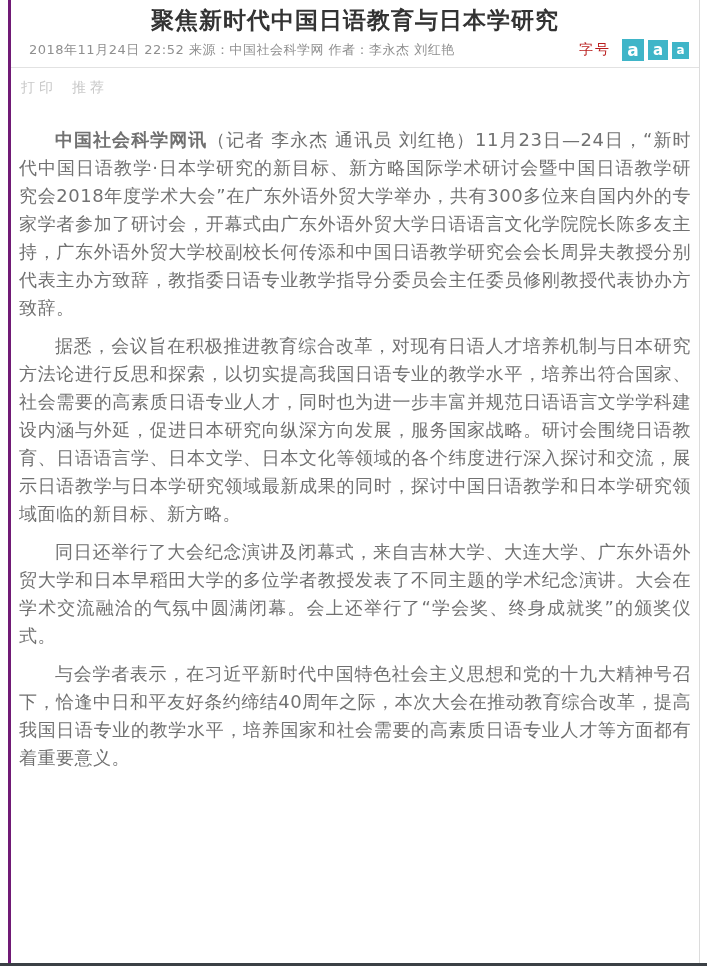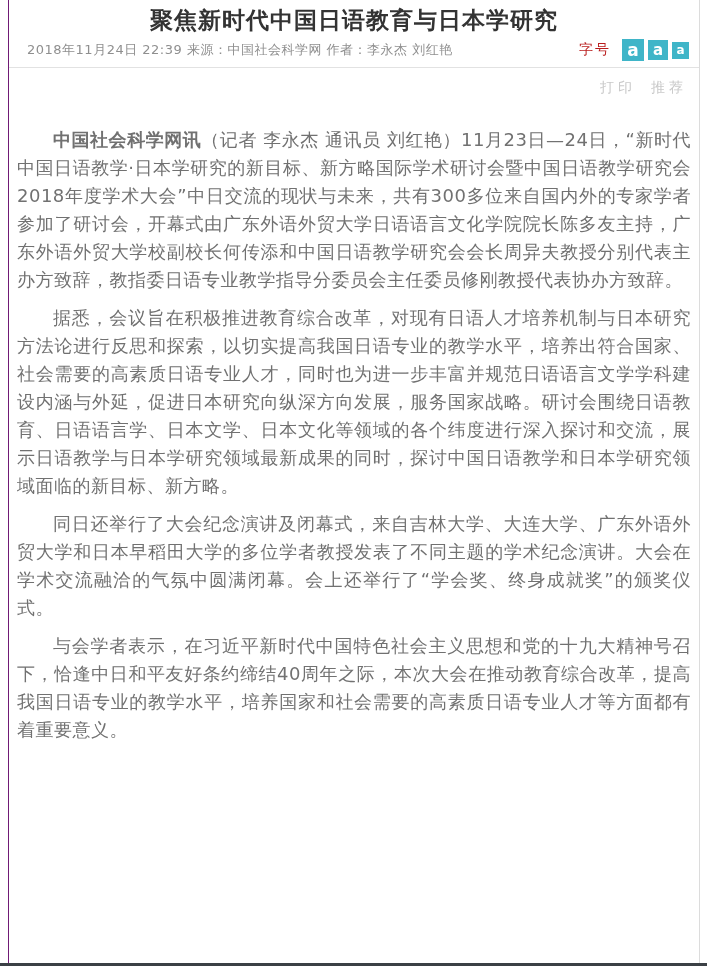--- a/index.html
+++ b/index.html
@@ -7,21 +7,21 @@
     margin: 0; padding: 0;
     width: 707px; height: 969px;
     background: #ffffff;
     font-family: "DejaVu Sans", "Liberation Sans", sans-serif;
     overflow: hidden;
   }
   .page {
     position: relative;
     margin: 0 7px 0 8px;
     height: 963px;
-    border-left: 1px solid #701a75;
+    border-left: 3px solid #701a75;
     border-right: 1px solid #dcdcdc;
     background: #ffffff;
     overflow: hidden;
   }
   .page-title {
     margin: 0;
     padding: 5px 10px 4px 10px;
     font-size: 23px;
     line-height: 30px;
     font-weight: bold;
@@ -62,21 +62,21 @@
     display: inline-flex;
     align-items: center;
     justify-content: center;
     cursor: pointer;
     line-height: 1;
   }
   .fs-large  { width: 22px; height: 22px; font-size: 17px; }
   .fs-medium { width: 20px; height: 20px; font-size: 15px; }
   .fs-small  { width: 17px; height: 17px; font-size: 12px; }
   .toolbar {
-    text-align: right;
+    text-align: left;
     padding: 9px 12px 0 0;
     height: 32px;
   }
   .tool-link {
     color: #c9c9c9;
     font-size: 14px;
     letter-spacing: 4px;
     text-decoration: none;
     margin-left: 10px;
     cursor: pointer;
@@ -102,36 +102,36 @@
   }
 </style>
 </head>
 <body>
 
 <div class="page">
 
   <h1 class="page-title">聚焦新时代中国日语教育与日本学研究</h1>
 
   <div class="meta-bar">
-    <span class="article-meta">2018年11月24日 22:39  来源：中国社会科学网  作者：李永杰 刘红艳</span>
+    <span class="article-meta">2018年11月24日 22:52  来源：中国社会科学网  作者：李永杰 刘红艳</span>
     <span class="font-size-control">
       <span class="font-size-label">字号</span>
       <button class="fs-btn fs-large">a</button>
       <button class="fs-btn fs-medium">a</button>
       <button class="fs-btn fs-small">a</button>
     </span>
   </div>
 
   <div class="toolbar">
     <a class="tool-link">打印</a>
     <a class="tool-link">推荐</a>
   </div>
 
   <div class="article-body">
-    <p><span class="lead-bold">中国社会科学网讯</span><span>（记者 李永杰 通讯员 刘红艳）11月23日—24日，“新时代中国日语教学·日本学研究的新目标、新方略国际学术研讨会暨中国日语教学研究会2018年度学术大会”中日交流的现状与未来，共有300多位来自国内外的专家学者参加了研讨会，开幕式由广东外语外贸大学日语语言文化学院院长陈多友主持，广东外语外贸大学校副校长何传添和中国日语教学研究会会长周异夫教授分别代表主办方致辞，教指委日语专业教学指导分委员会主任委员修刚教授代表协办方致辞。</span></p>
+    <p><span class="lead-bold">中国社会科学网讯</span><span>（记者 李永杰 通讯员 刘红艳）11月23日—24日，“新时代中国日语教学·日本学研究的新目标、新方略国际学术研讨会暨中国日语教学研究会2018年度学术大会”在广东外语外贸大学举办，共有300多位来自国内外的专家学者参加了研讨会，开幕式由广东外语外贸大学日语语言文化学院院长陈多友主持，广东外语外贸大学校副校长何传添和中国日语教学研究会会长周异夫教授分别代表主办方致辞，教指委日语专业教学指导分委员会主任委员修刚教授代表协办方致辞。</span></p>
     <p>据悉，会议旨在积极推进教育综合改革，对现有日语人才培养机制与日本研究方法论进行反思和探索，以切实提高我国日语专业的教学水平，培养出符合国家、社会需要的高素质日语专业人才，同时也为进一步丰富并规范日语语言文学学科建设内涵与外延，促进日本研究向纵深方向发展，服务国家战略。研讨会围绕日语教育、日语语言学、日本文学、日本文化等领域的各个纬度进行深入探讨和交流，展示日语教学与日本学研究领域最新成果的同时，探讨中国日语教学和日本学研究领域面临的新目标、新方略。</p>
     <p>同日还举行了大会纪念演讲及闭幕式，来自吉林大学、大连大学、广东外语外贸大学和日本早稻田大学的多位学者教授发表了不同主题的学术纪念演讲。大会在学术交流融洽的气氛中圆满闭幕。会上还举行了“学会奖、终身成就奖”的颁奖仪式。</p>
     <p>与会学者表示，在习近平新时代中国特色社会主义思想和党的十九大精神号召下，恰逢中日和平友好条约缔结40周年之际，本次大会在推动教育综合改革，提高我国日语专业的教学水平，培养国家和社会需要的高素质日语专业人才等方面都有着重要意义。</p>
 
   </div>
 
 </div>
 
 <div class="bottom-bar"></div>
 

